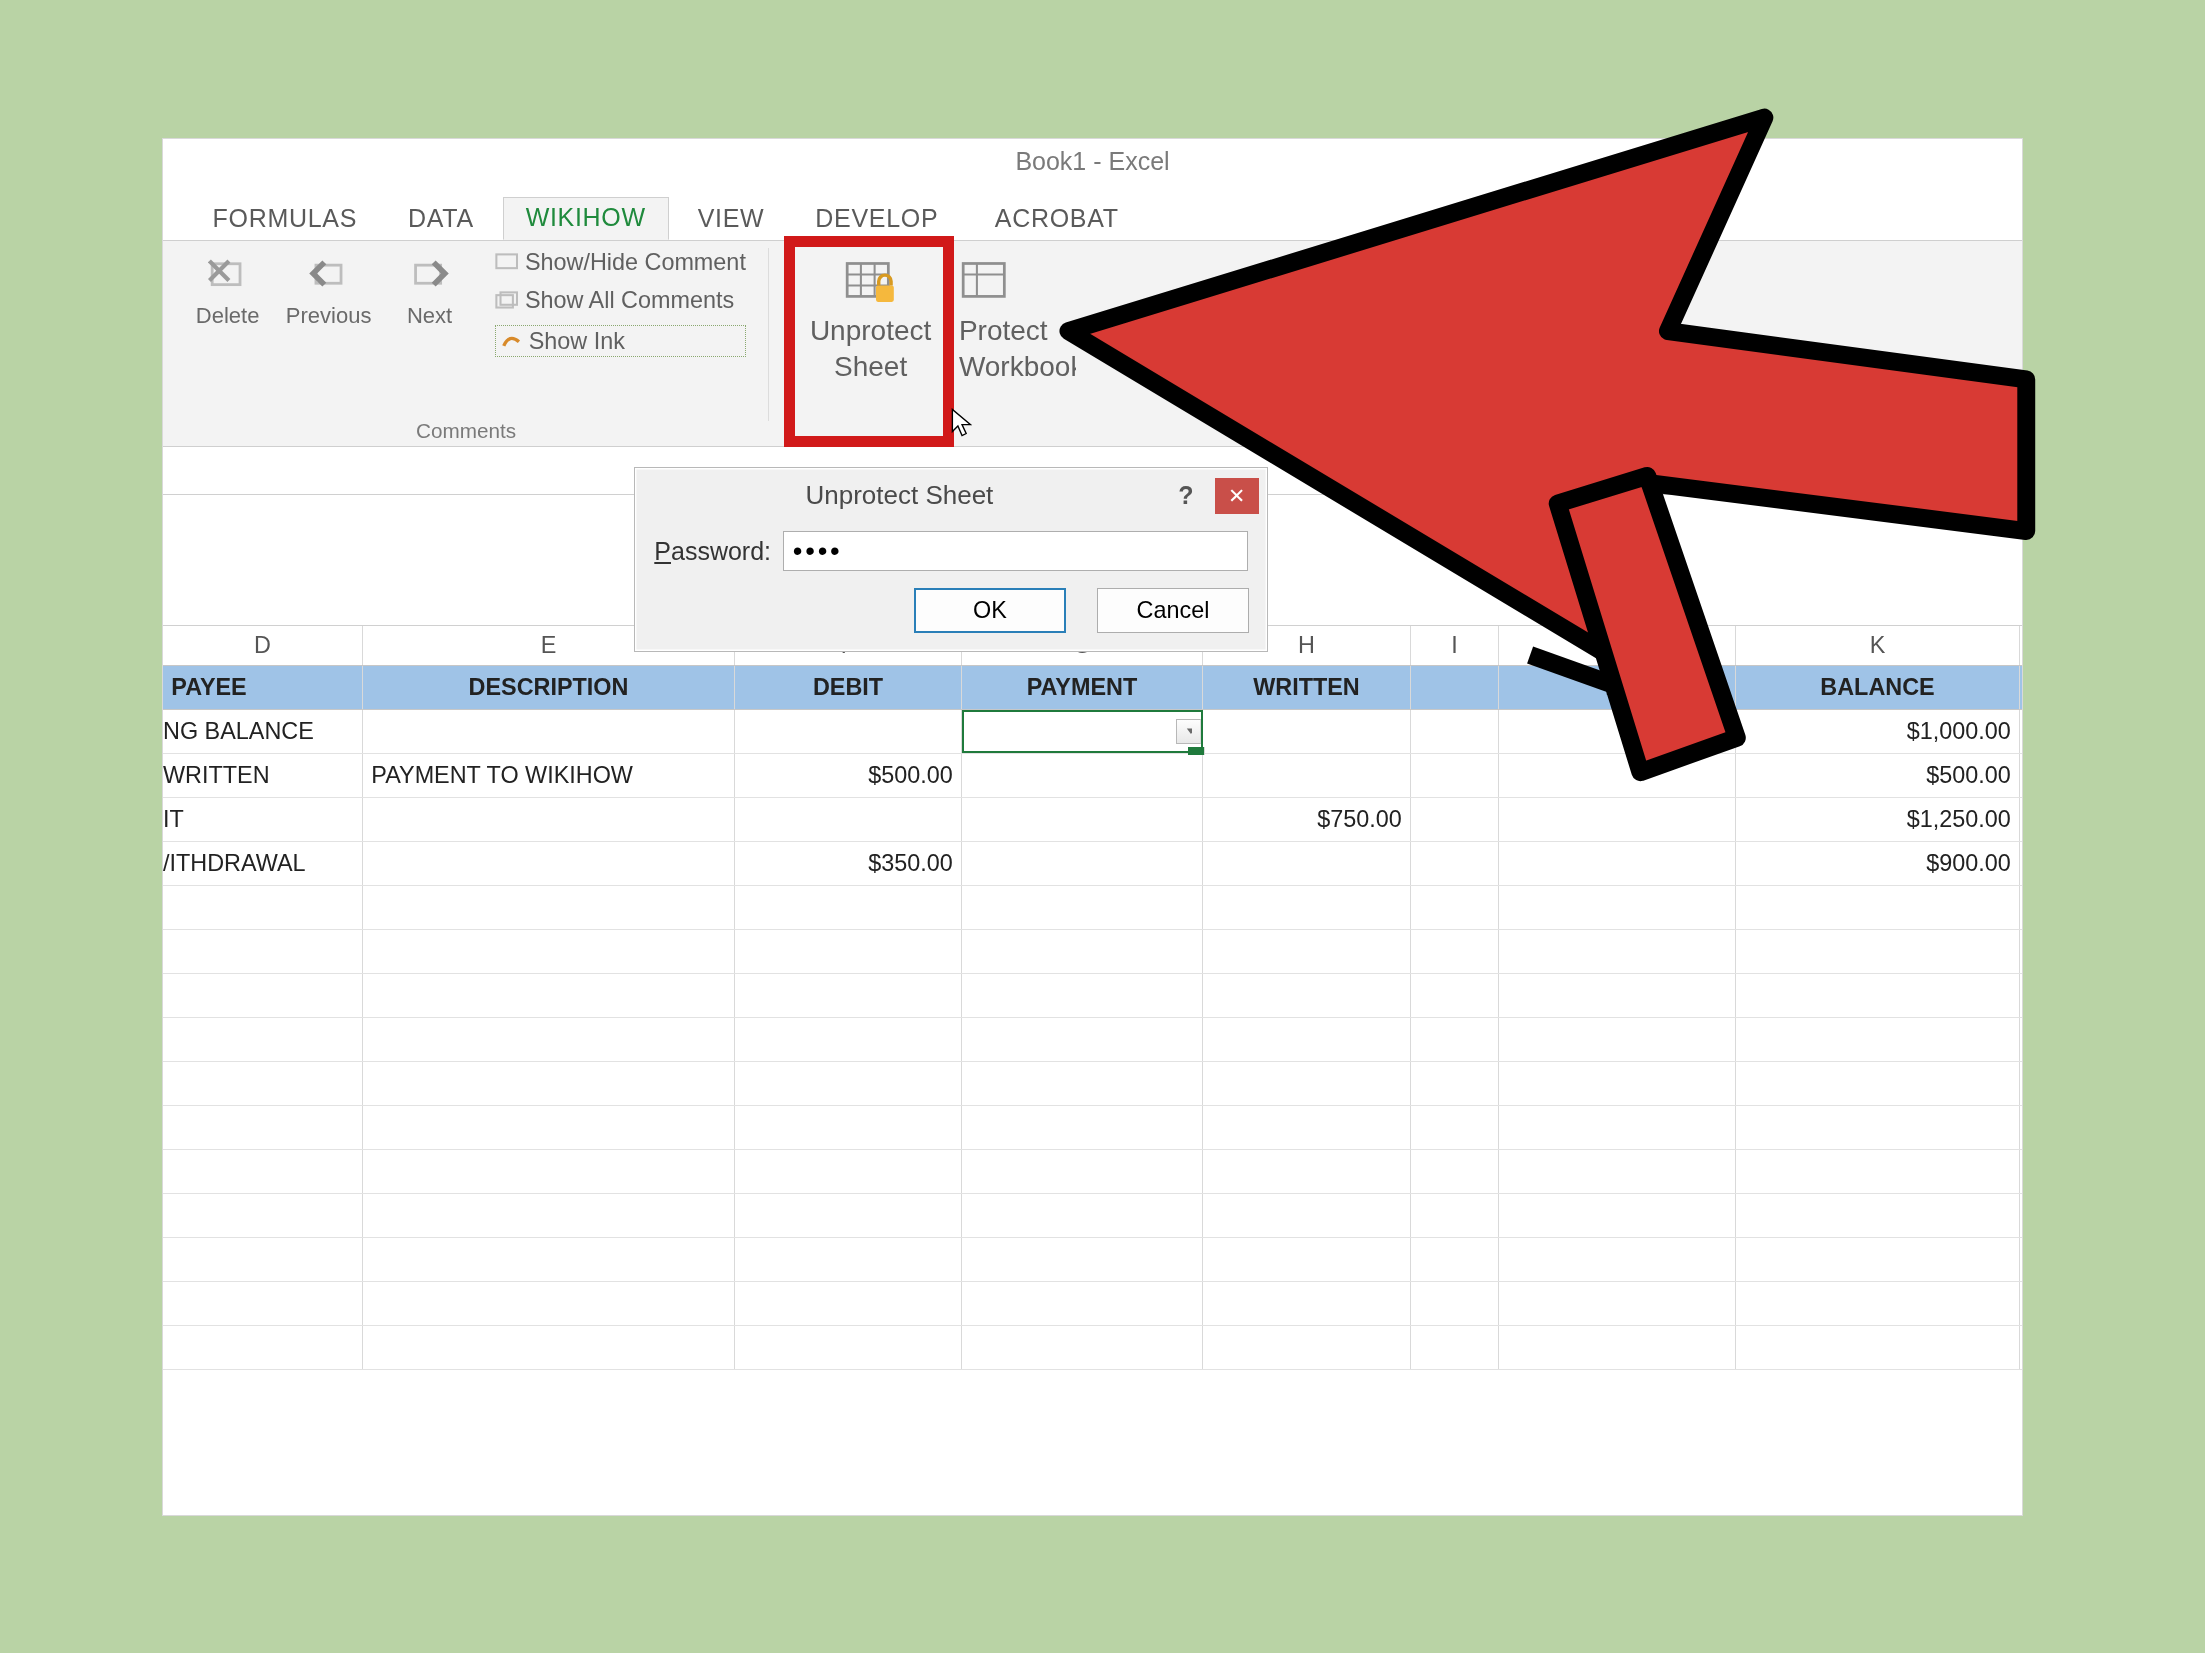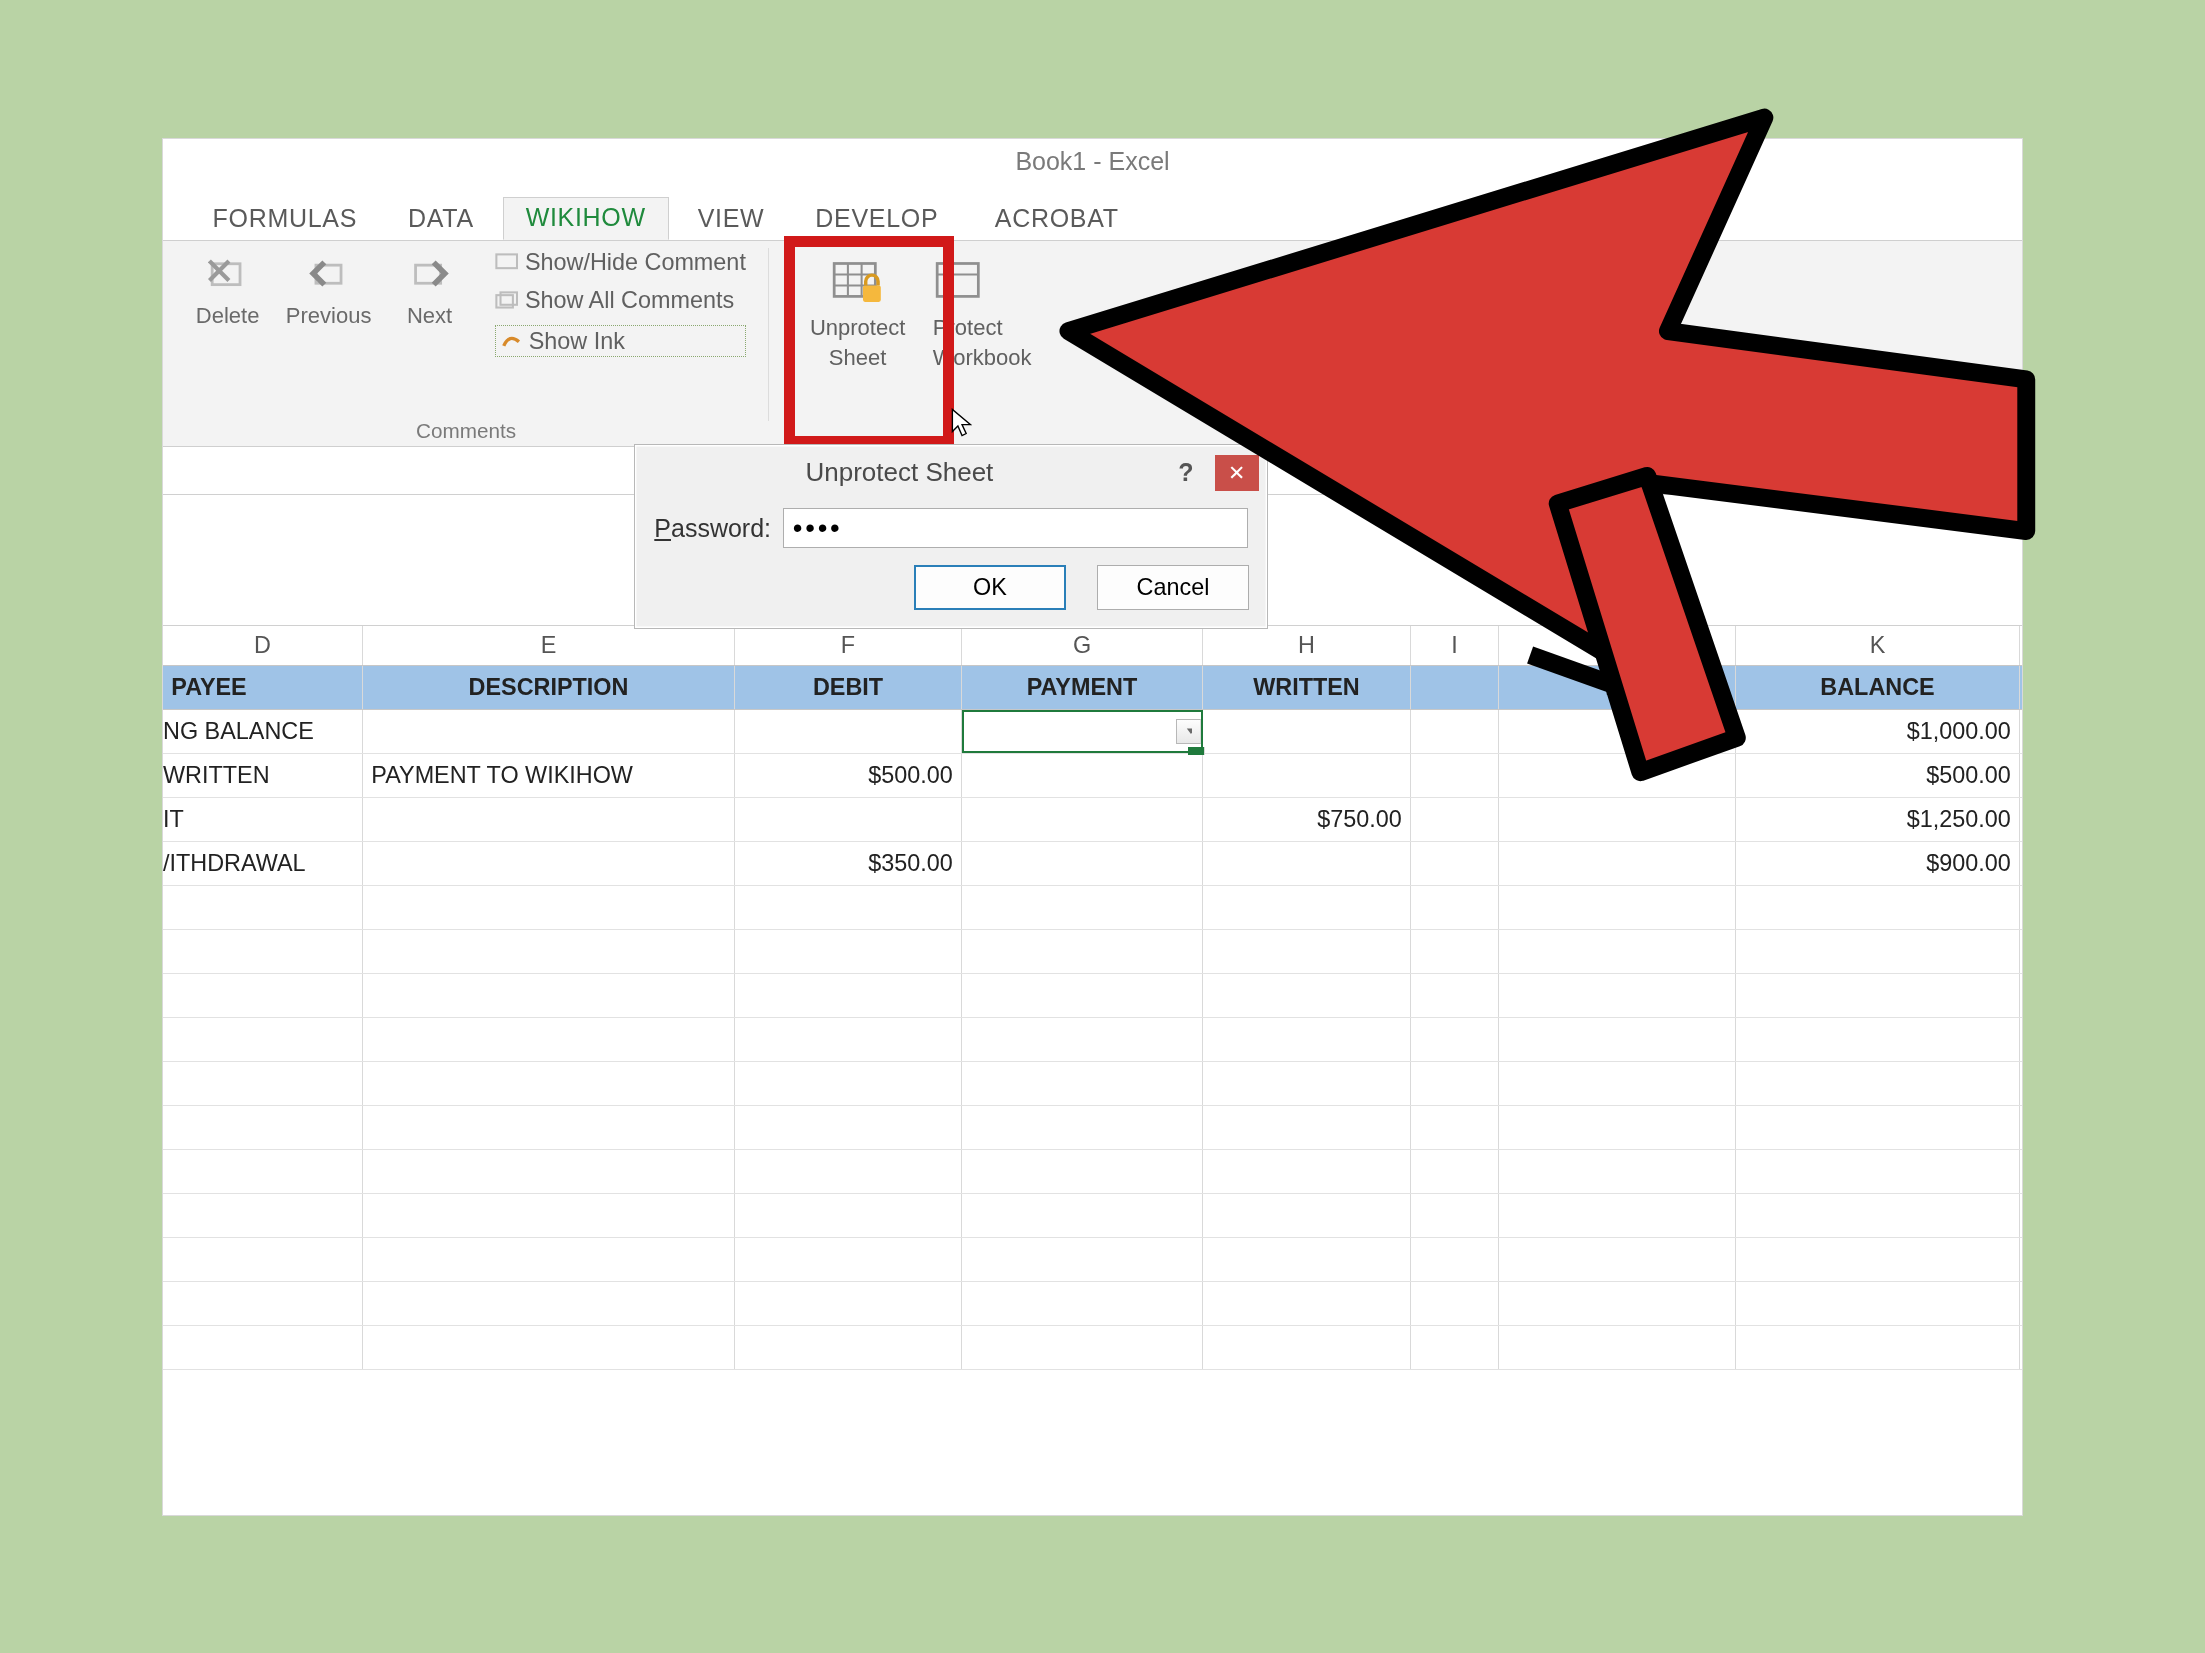--- a/index.html
+++ b/index.html
@@ -101,21 +101,21 @@
     font-size: 23.4px;
     color: #606060;
     margin-left: 2.8px;
   }
   .check-list .row { display:flex; align-items:center; gap:6.9px; white-space:nowrap; }
   .big-btn {
     display:flex;
     flex-direction: column;
     align-items: center;
     color: #606060;
-    font-size: 22px;
+    font-size: 28px;
     line-height: 1.15;
     text-align: center;
     gap: 4.1px;
     padding: 2.8px 6.9px;
   }
   .big-btn .icon-slot { height: 59px; display:flex; align-items:center; justify-content:center; }
   .red-box {
     position: absolute;
     border: 11px solid #d11919;
     left: 621px; top: -5.5px;
@@ -184,21 +184,21 @@
   .filter-btn {
     width: 25px; height: 25px;
     border: 1.4px solid #b8b8b8;
     background: linear-gradient(#fdfdfd,#e8e8e8);
     display:flex; align-items:center; justify-content:center;
     margin-left:auto;
   }
   
   .dialog {
     position: absolute;
-    left: 634px; top: 444px;
+    left: 634px; top: 467px;
     width: 634px;
     background: #f0f0f0;
     border: 1.4px solid #b8b8b8;
     box-shadow: 0 0 0 1.4px #fff inset;
   }
   .dialog-title {
     display:flex;
     align-items:center;
     height: 55px;
     font-size: 26px;

